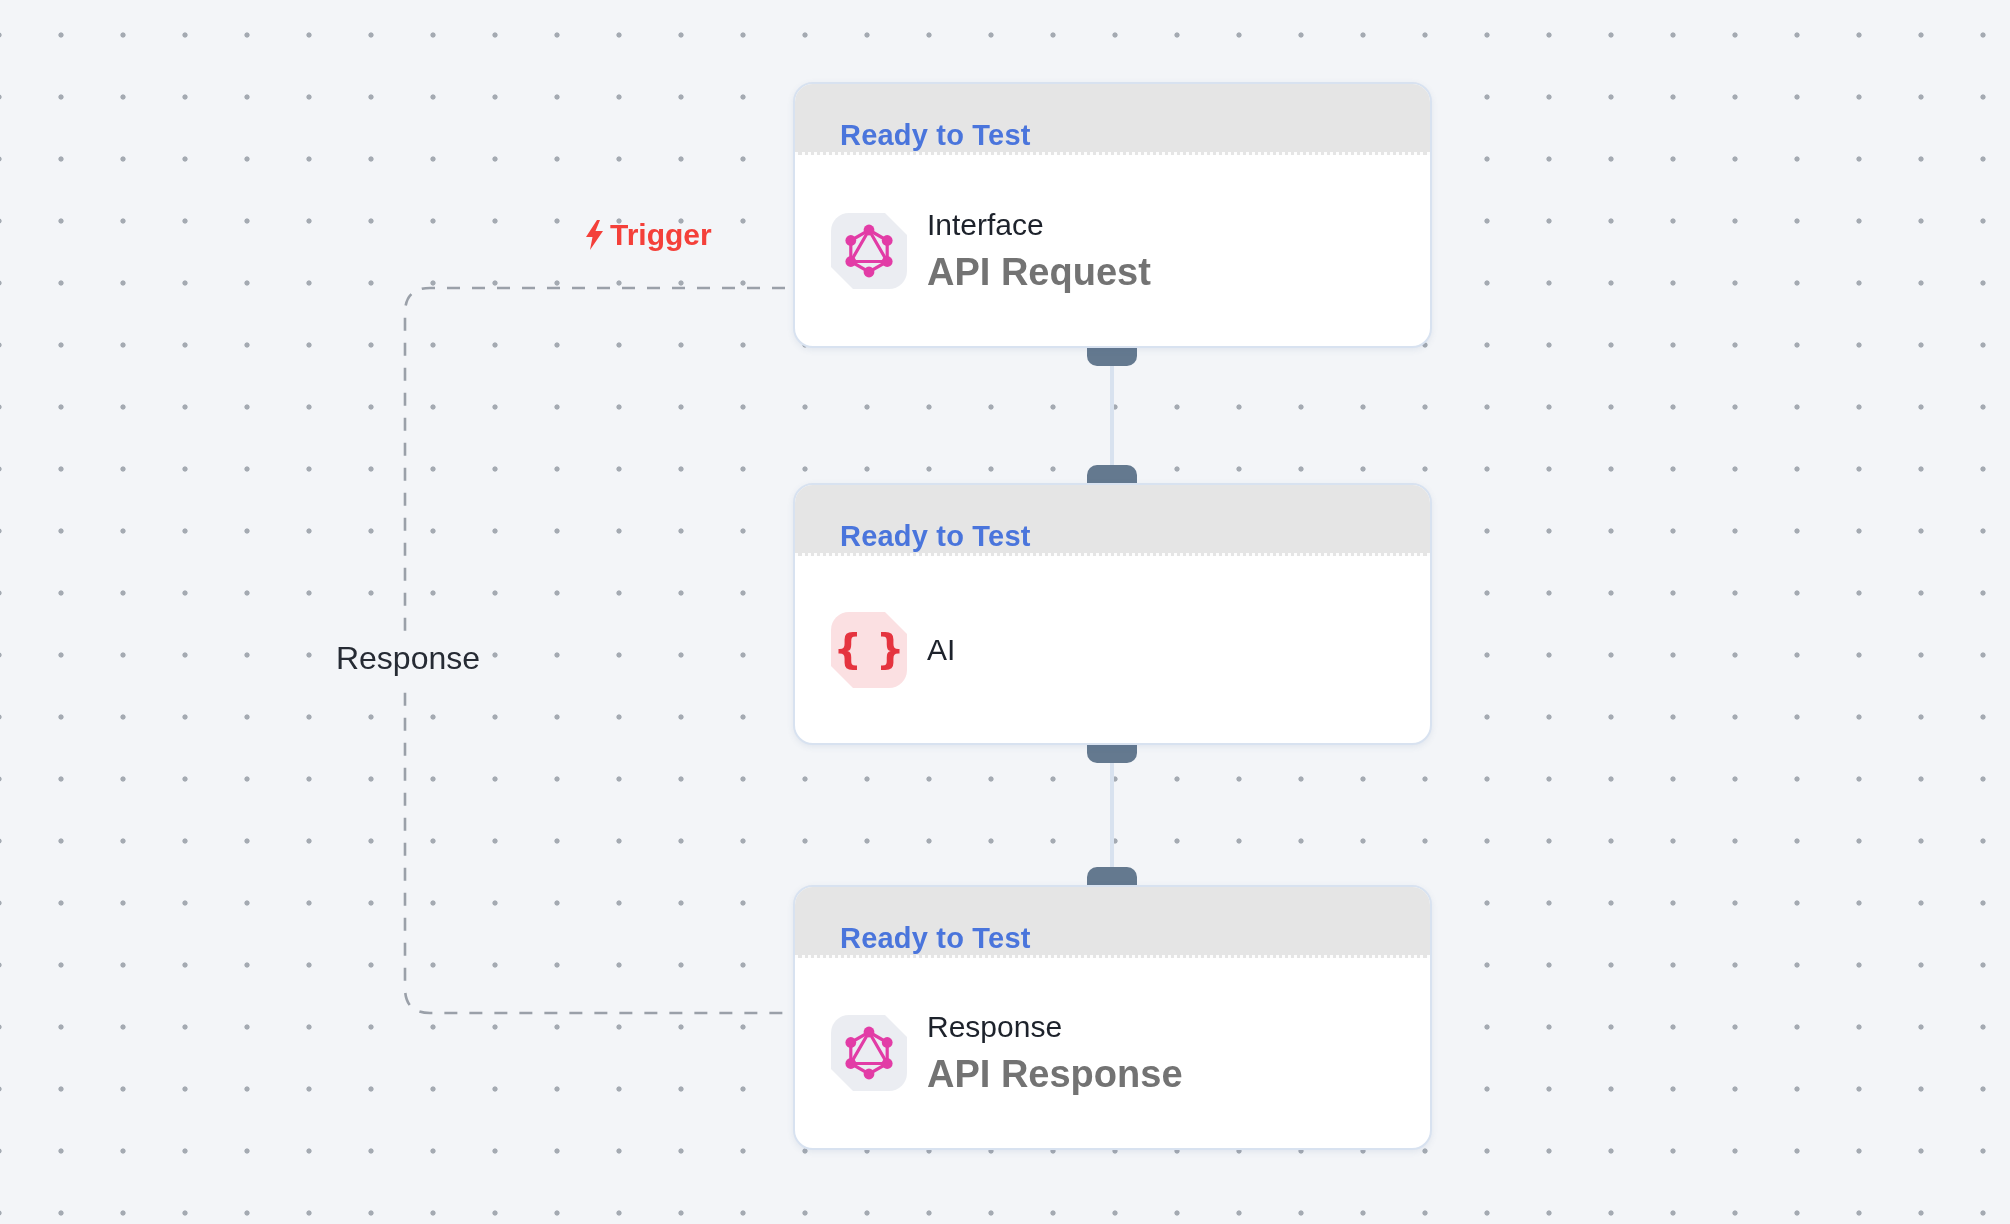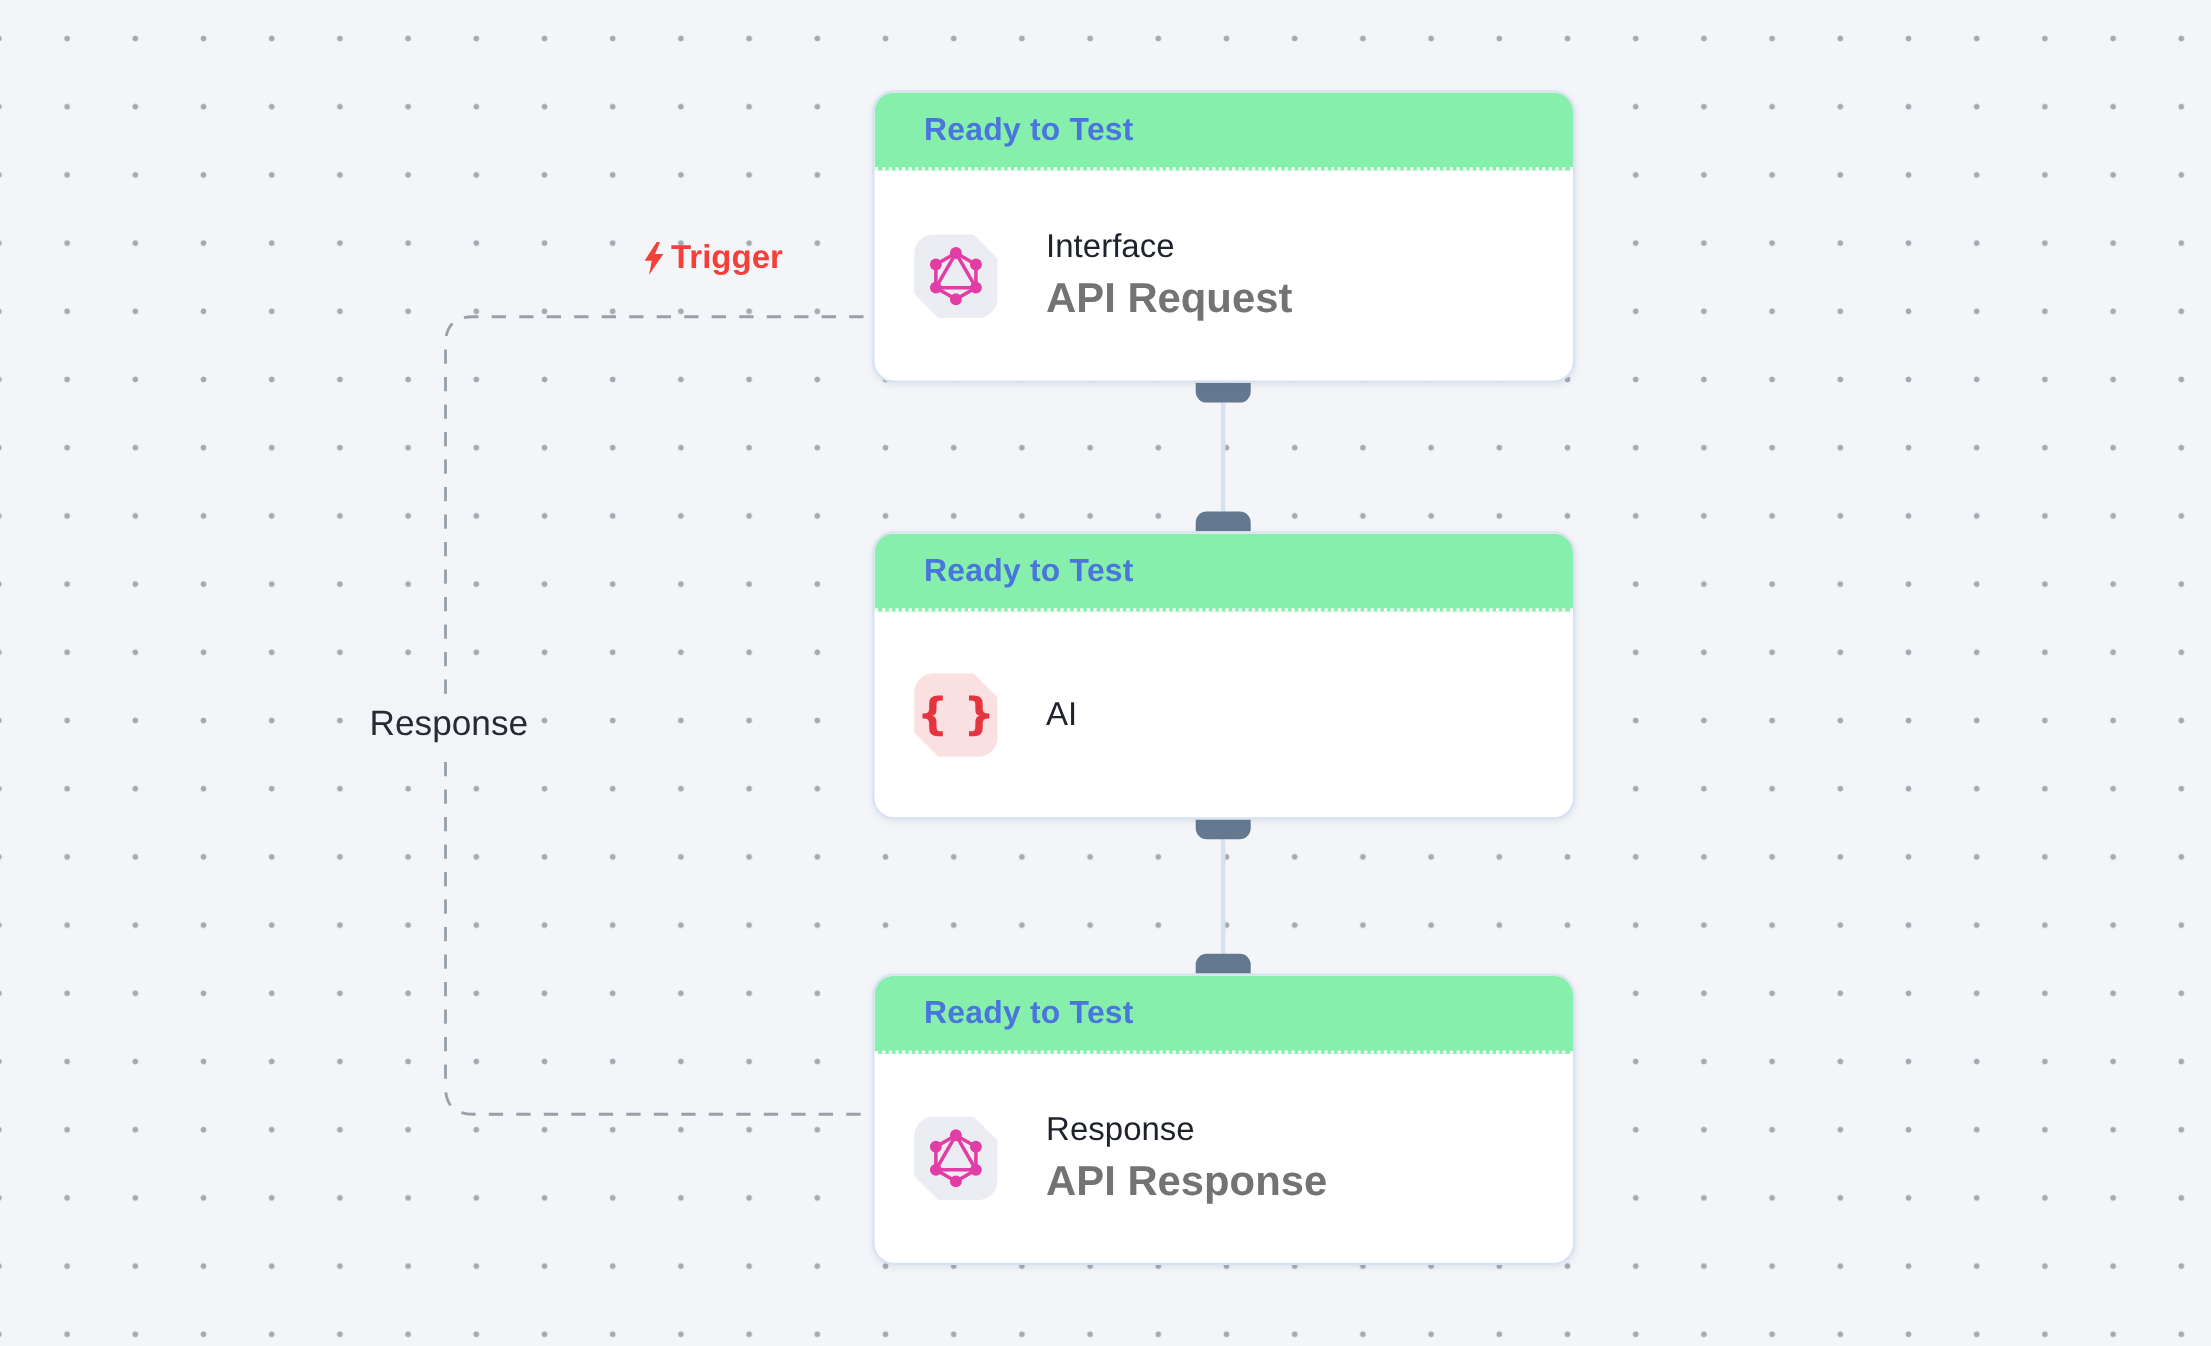--- a/index.html
+++ b/index.html
@@ -61,34 +61,34 @@
     border-radius:20px;
     box-shadow:0 2px 6px rgba(70,100,150,0.10);
     box-sizing:border-box;
     overflow:hidden;
   }
   .node.card1{top:82px;height:266px;}
   .node.card2{top:483px;height:262px;}
   .node.card3{top:885px;height:265px;}
   .node-header{
     height:71px;
-    background:#86efac;
+    background:#e5e5e5;
     border-bottom:3px dotted rgba(255,255,255,0.9);
-    display:flex;align-items:center;
+    display:flex;align-items:flex-end;
     padding-left:45px;
     box-sizing:border-box;
   }
   .status-text{
     color:#4a75dc;font-size:29px;font-weight:700;
     letter-spacing:0.2px;
   }
   .node-body{
     display:flex;align-items:center;
     padding-left:36px;
-    gap:44px;
+    gap:20px;
     height:calc(100% - 71px);
   }
   .tile{display:block;flex:0 0 auto;}
   .texts{display:flex;flex-direction:column;gap:9px;}
   .type-label{color:#1d222b;font-size:30px;font-weight:400;}
   .node-title{color:#737373;font-size:38px;font-weight:700;}
 </style>
 </head>
 <body>
 

